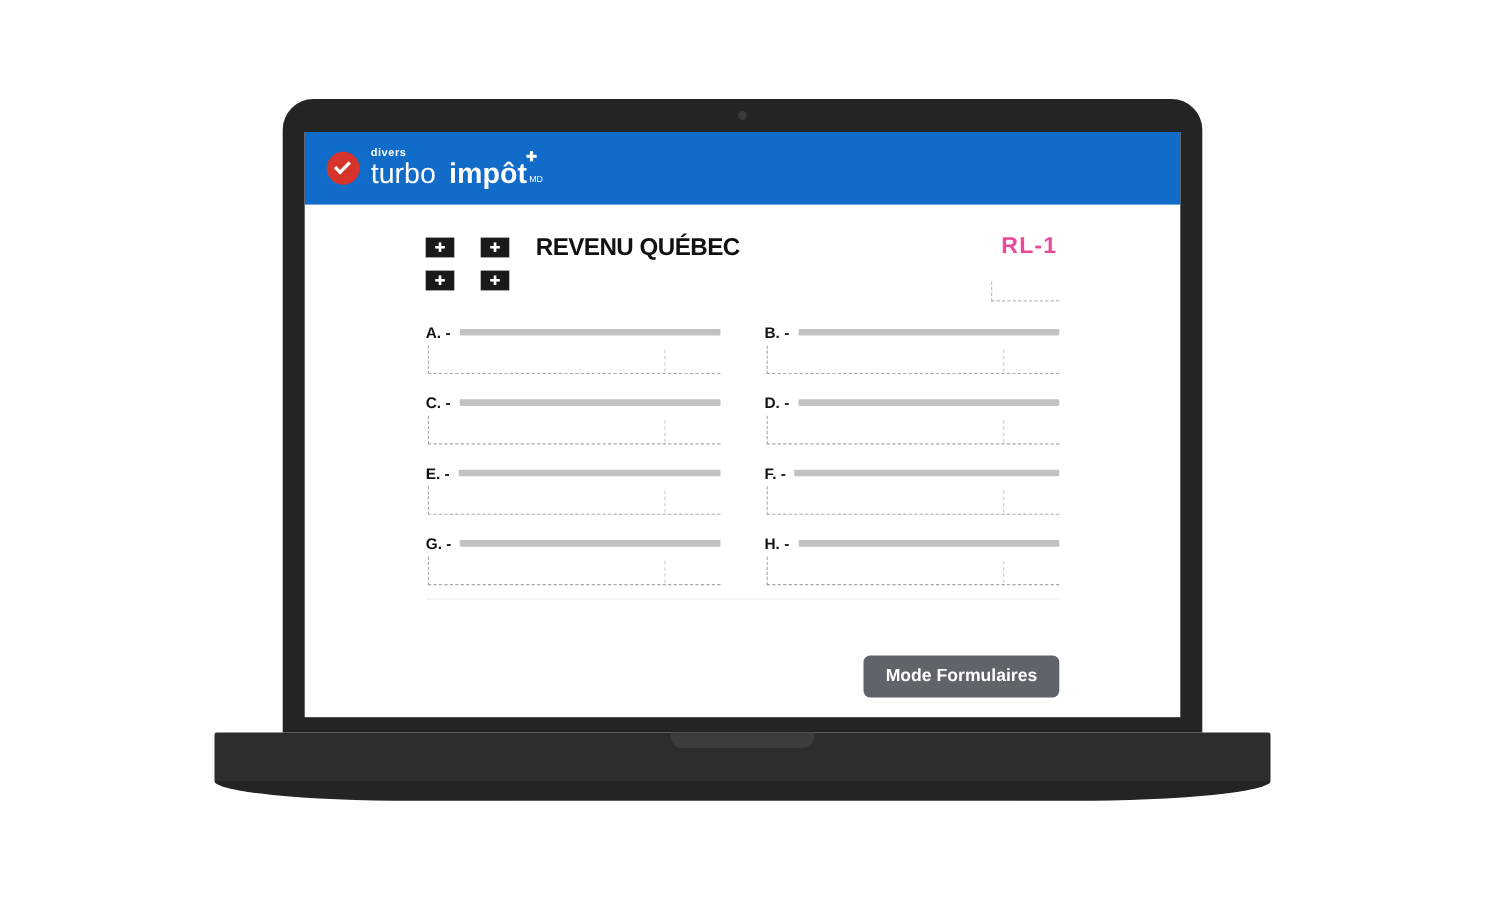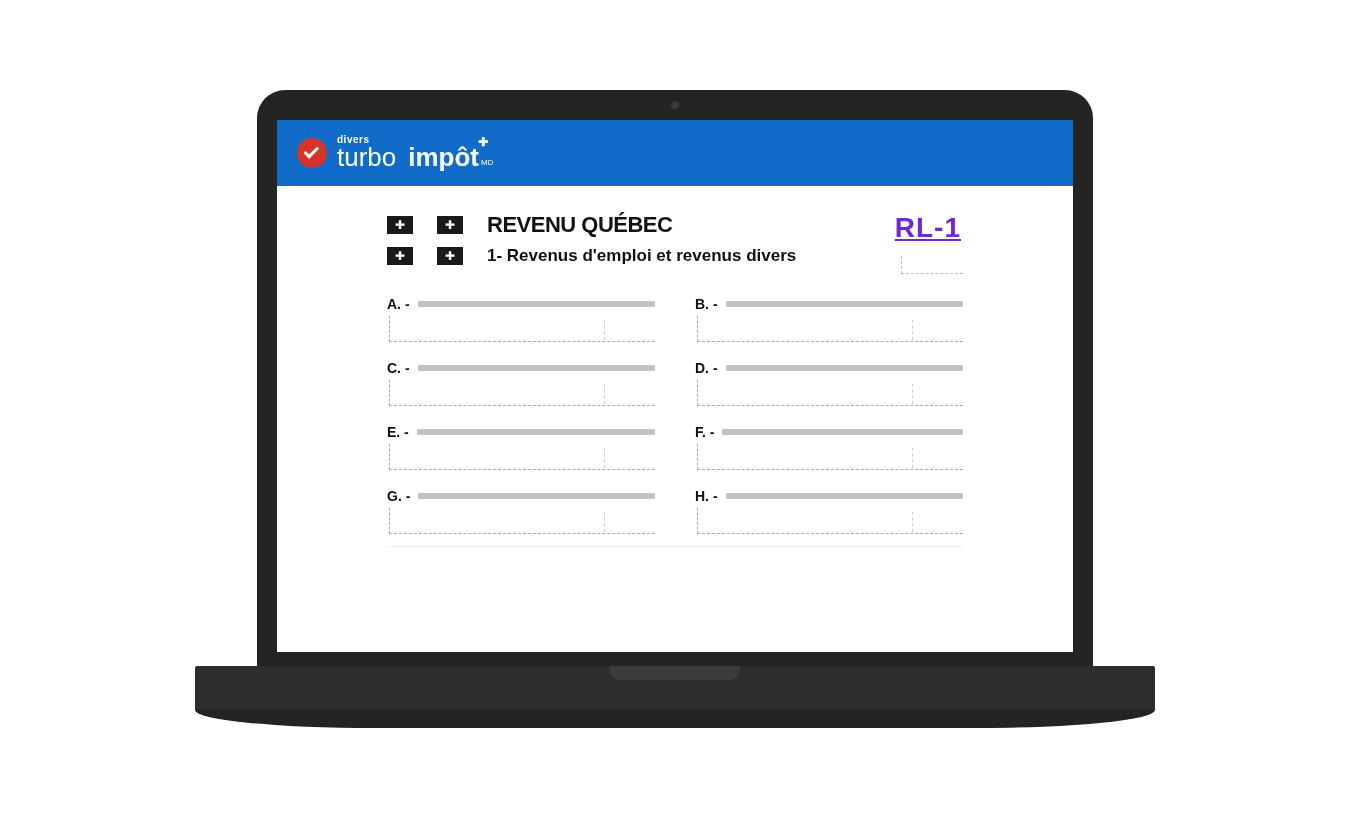--- a/index.html
+++ b/index.html
@@ -156,25 +156,24 @@
     font-family: Arial, sans-serif;
     font-size: 17px;
     font-weight: 700;
     color: #111;
   }
   .form-code {
     position: absolute;
     top: 0;
     right: 2px;
     font-family: Arial, sans-serif;
-    font-size: 28px;
+    font-size: 21px;
     font-weight: 600;
-    color: #6d28d9;
+    color: #ec4899;
     letter-spacing: 1px;
-    text-decoration: underline;
   }
   .code-underline {
     position: absolute;
     top: 44px;
     right: 0;
     width: 62px;
     height: 18px;
     border-left: 1px dashed #bbb;
     border-bottom: 1px dashed #bbb;
   }
@@ -268,21 +267,20 @@
           <div class="code-underline"></div>
 
           <div class="hdr-row">
             <span class="flag"></span>
             <span class="flag"></span>
             <span class="hdr-title">REVENU QUÉBEC</span>
           </div>
           <div class="hdr-row">
             <span class="flag"></span>
             <span class="flag"></span>
-            <span class="hdr-sub">1- Revenus d'emploi et revenus divers</span>
           </div>
 
           <div class="fields">
             <div class="field">
               <div class="field-label-row">
                 <span class="field-letter">A. -</span>
                 <span class="placeholder-bar"></span>
               </div>
               <div class="field-box"></div>
             </div>
@@ -332,20 +330,21 @@
               <div class="field-label-row">
                 <span class="field-letter">H. -</span>
                 <span class="placeholder-bar"></span>
               </div>
               <div class="field-box"></div>
             </div>
           </div>
           <hr class="divider-line">
         </div>
 
+        <button class="mode-btn">Mode Formulaires</button>
       </div>
 
     </div>
   </div>
   <div class="laptop-base">
     <div class="notch"></div>
   </div>
   <div class="laptop-base-bottom"></div>
 </div>
 

